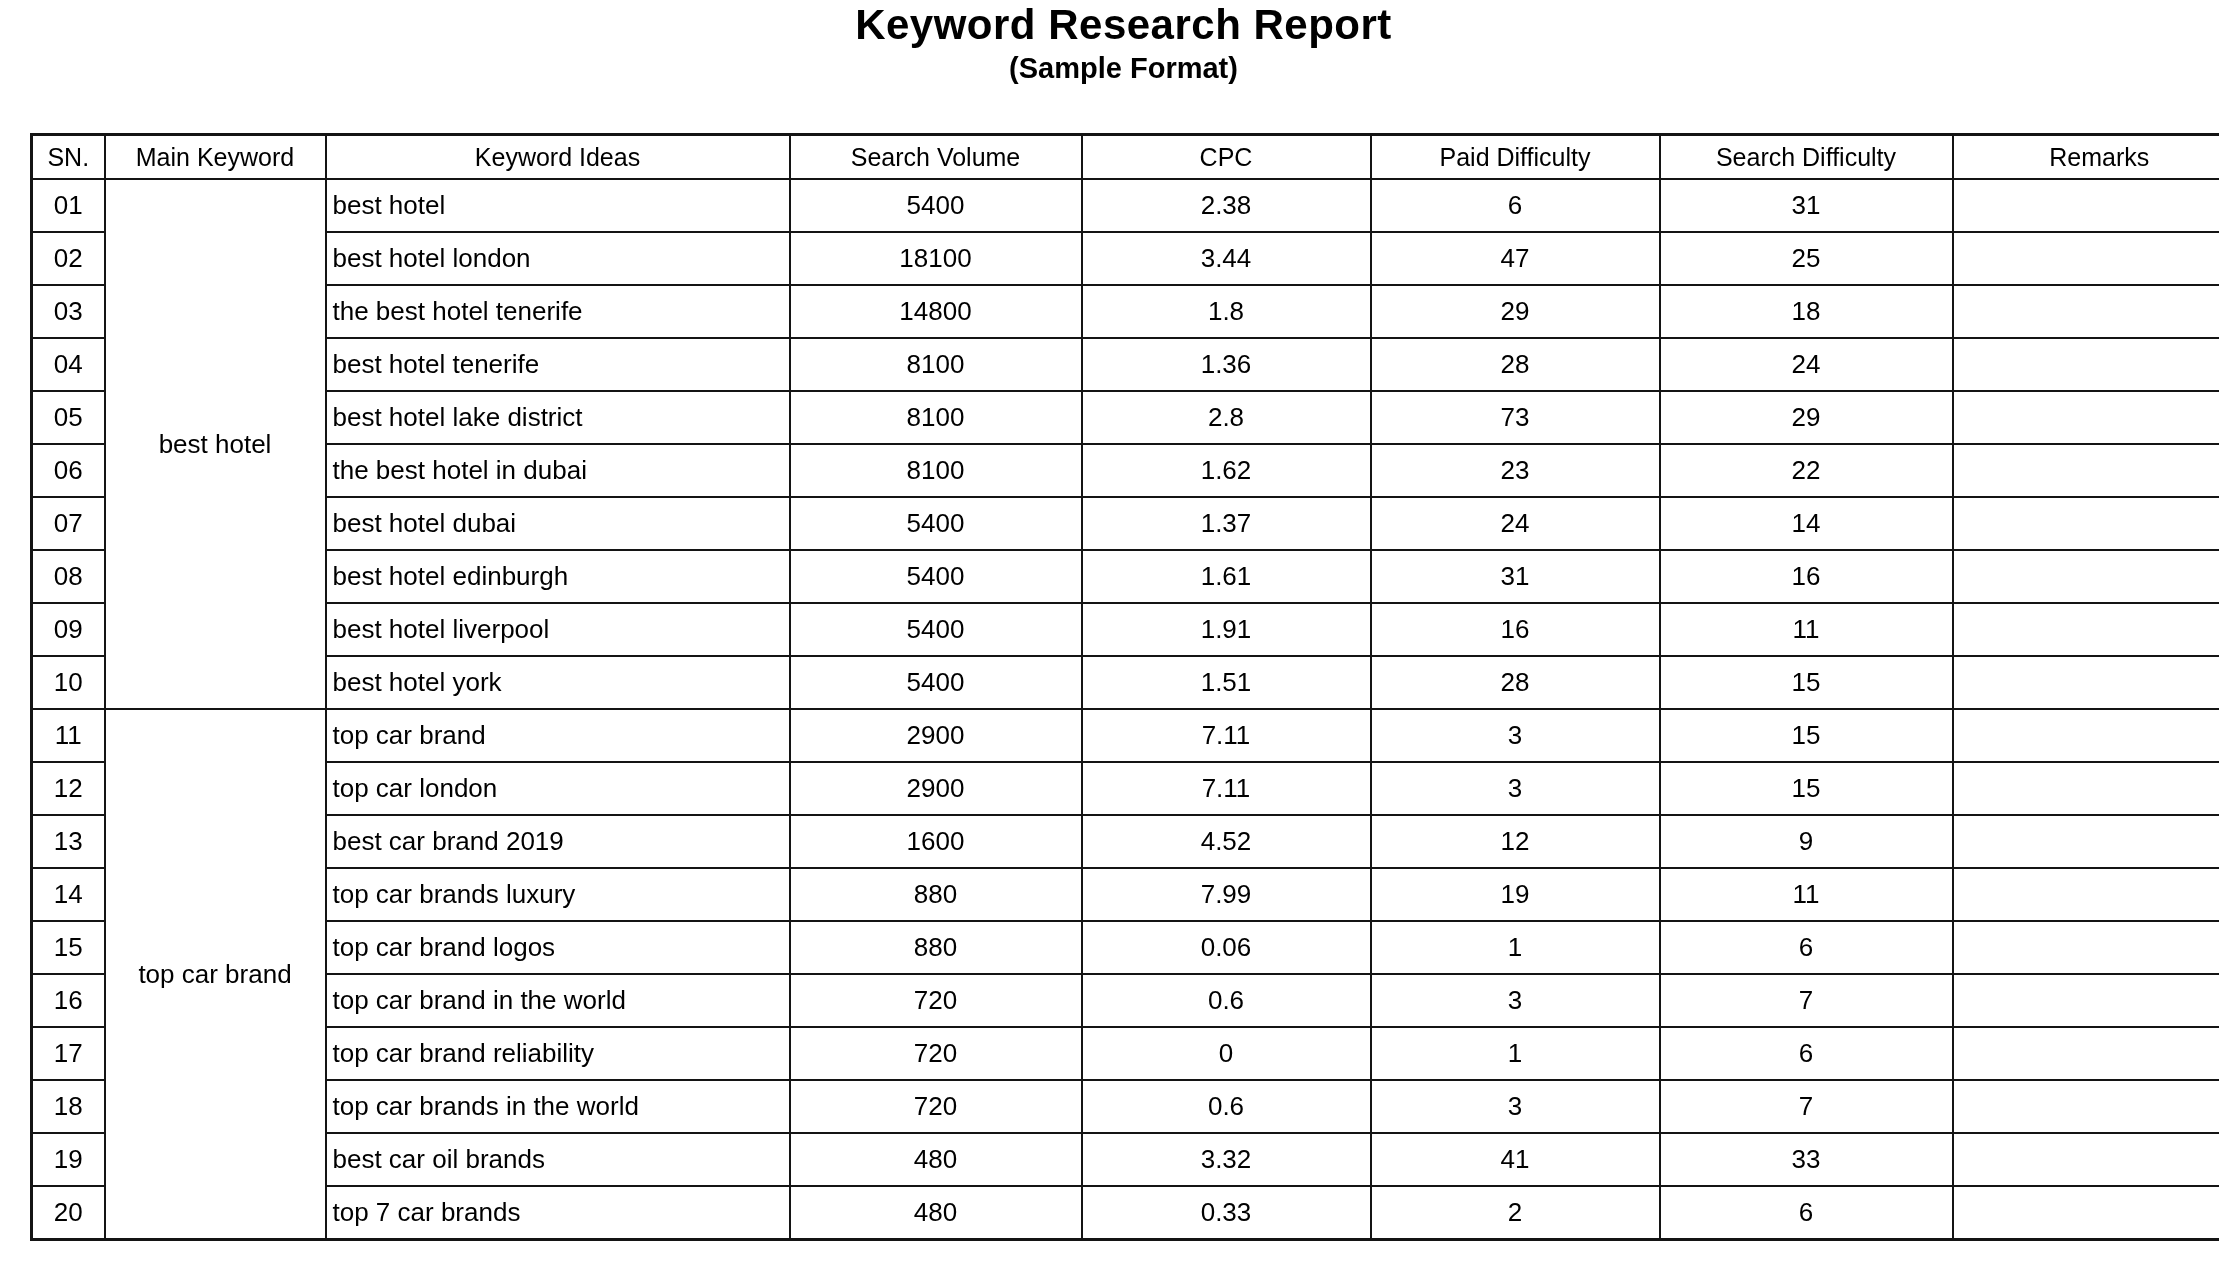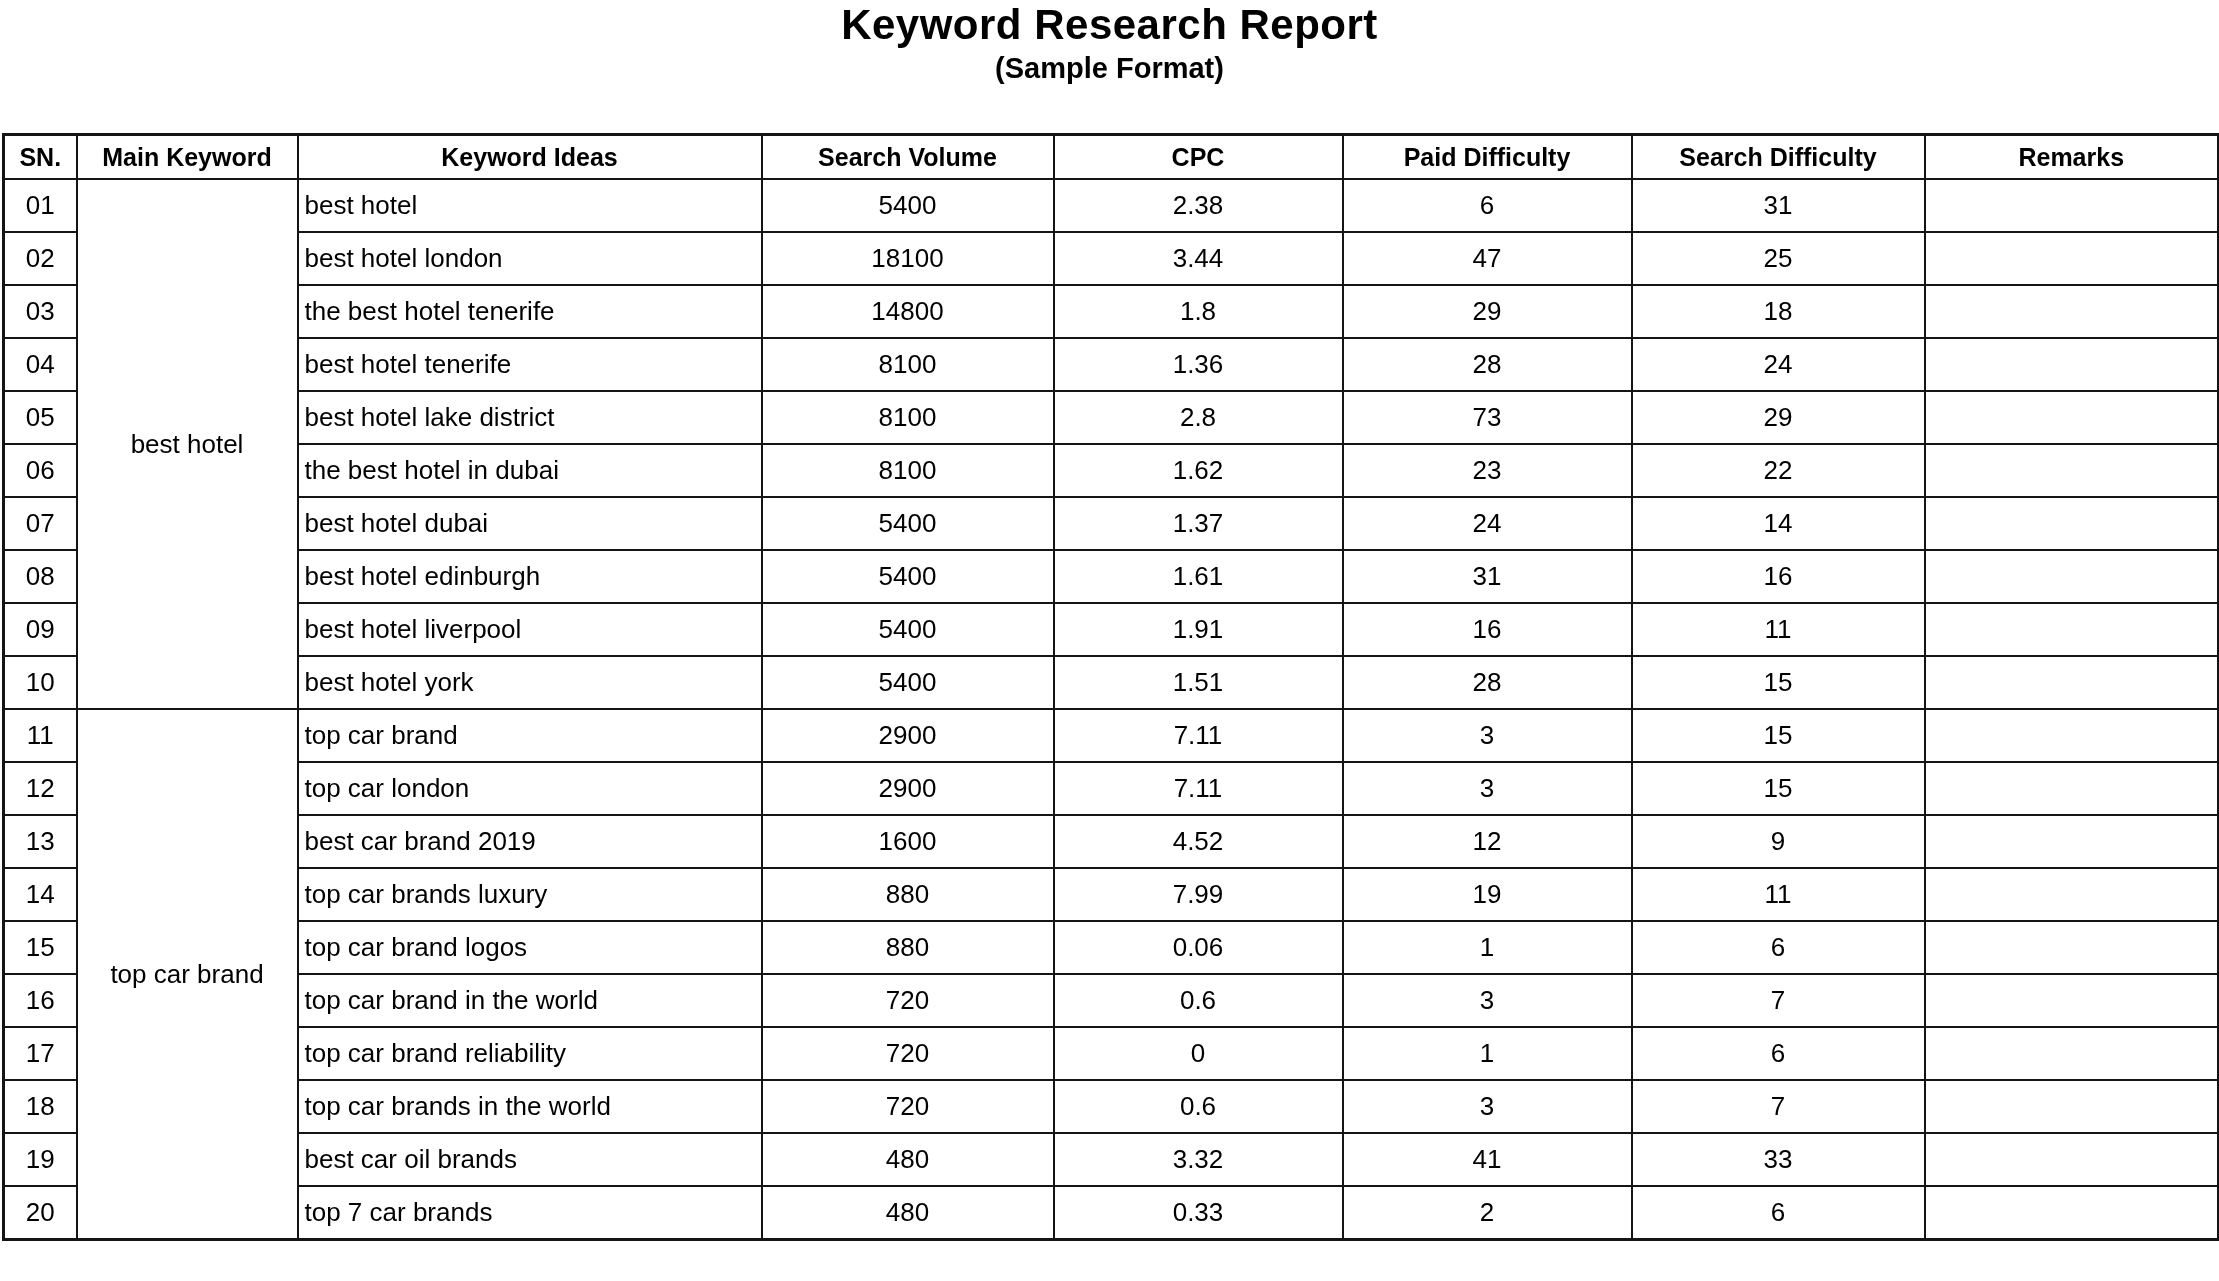--- a/index.html
+++ b/index.html
@@ -8,20 +8,21 @@
     padding: 0;
     background: #ffffff;
     font-family: "Liberation Sans", sans-serif;
     color: #000;
   }
   .page {
     width: 2219px;
     height: 1281px;
     background: #ffffff;
     overflow: hidden;
+    padding-left: 28px;
   }
   .report-header {
     text-align: center;
     padding-top: 2px;
   }
   .report-title {
     margin: 0;
     font-size: 42px;
     line-height: 1.1;
     font-weight: bold;
@@ -44,21 +45,21 @@
   .kw-table th, .kw-table td {
     border: 2px solid #141414;
     padding: 0 4px;
     overflow: hidden;
     white-space: nowrap;
     vertical-align: middle;
   }
   .kw-table th {
     height: 45px;
     font-size: 25px;
-    font-weight: bold;
+    font-weight: normal;
     text-align: center;
   }
   .kw-table td {
     height: 53px;
     font-size: 26px;
     font-weight: normal;
     text-align: center;
   }
   .kw-table td.kw {
     text-align: left;

